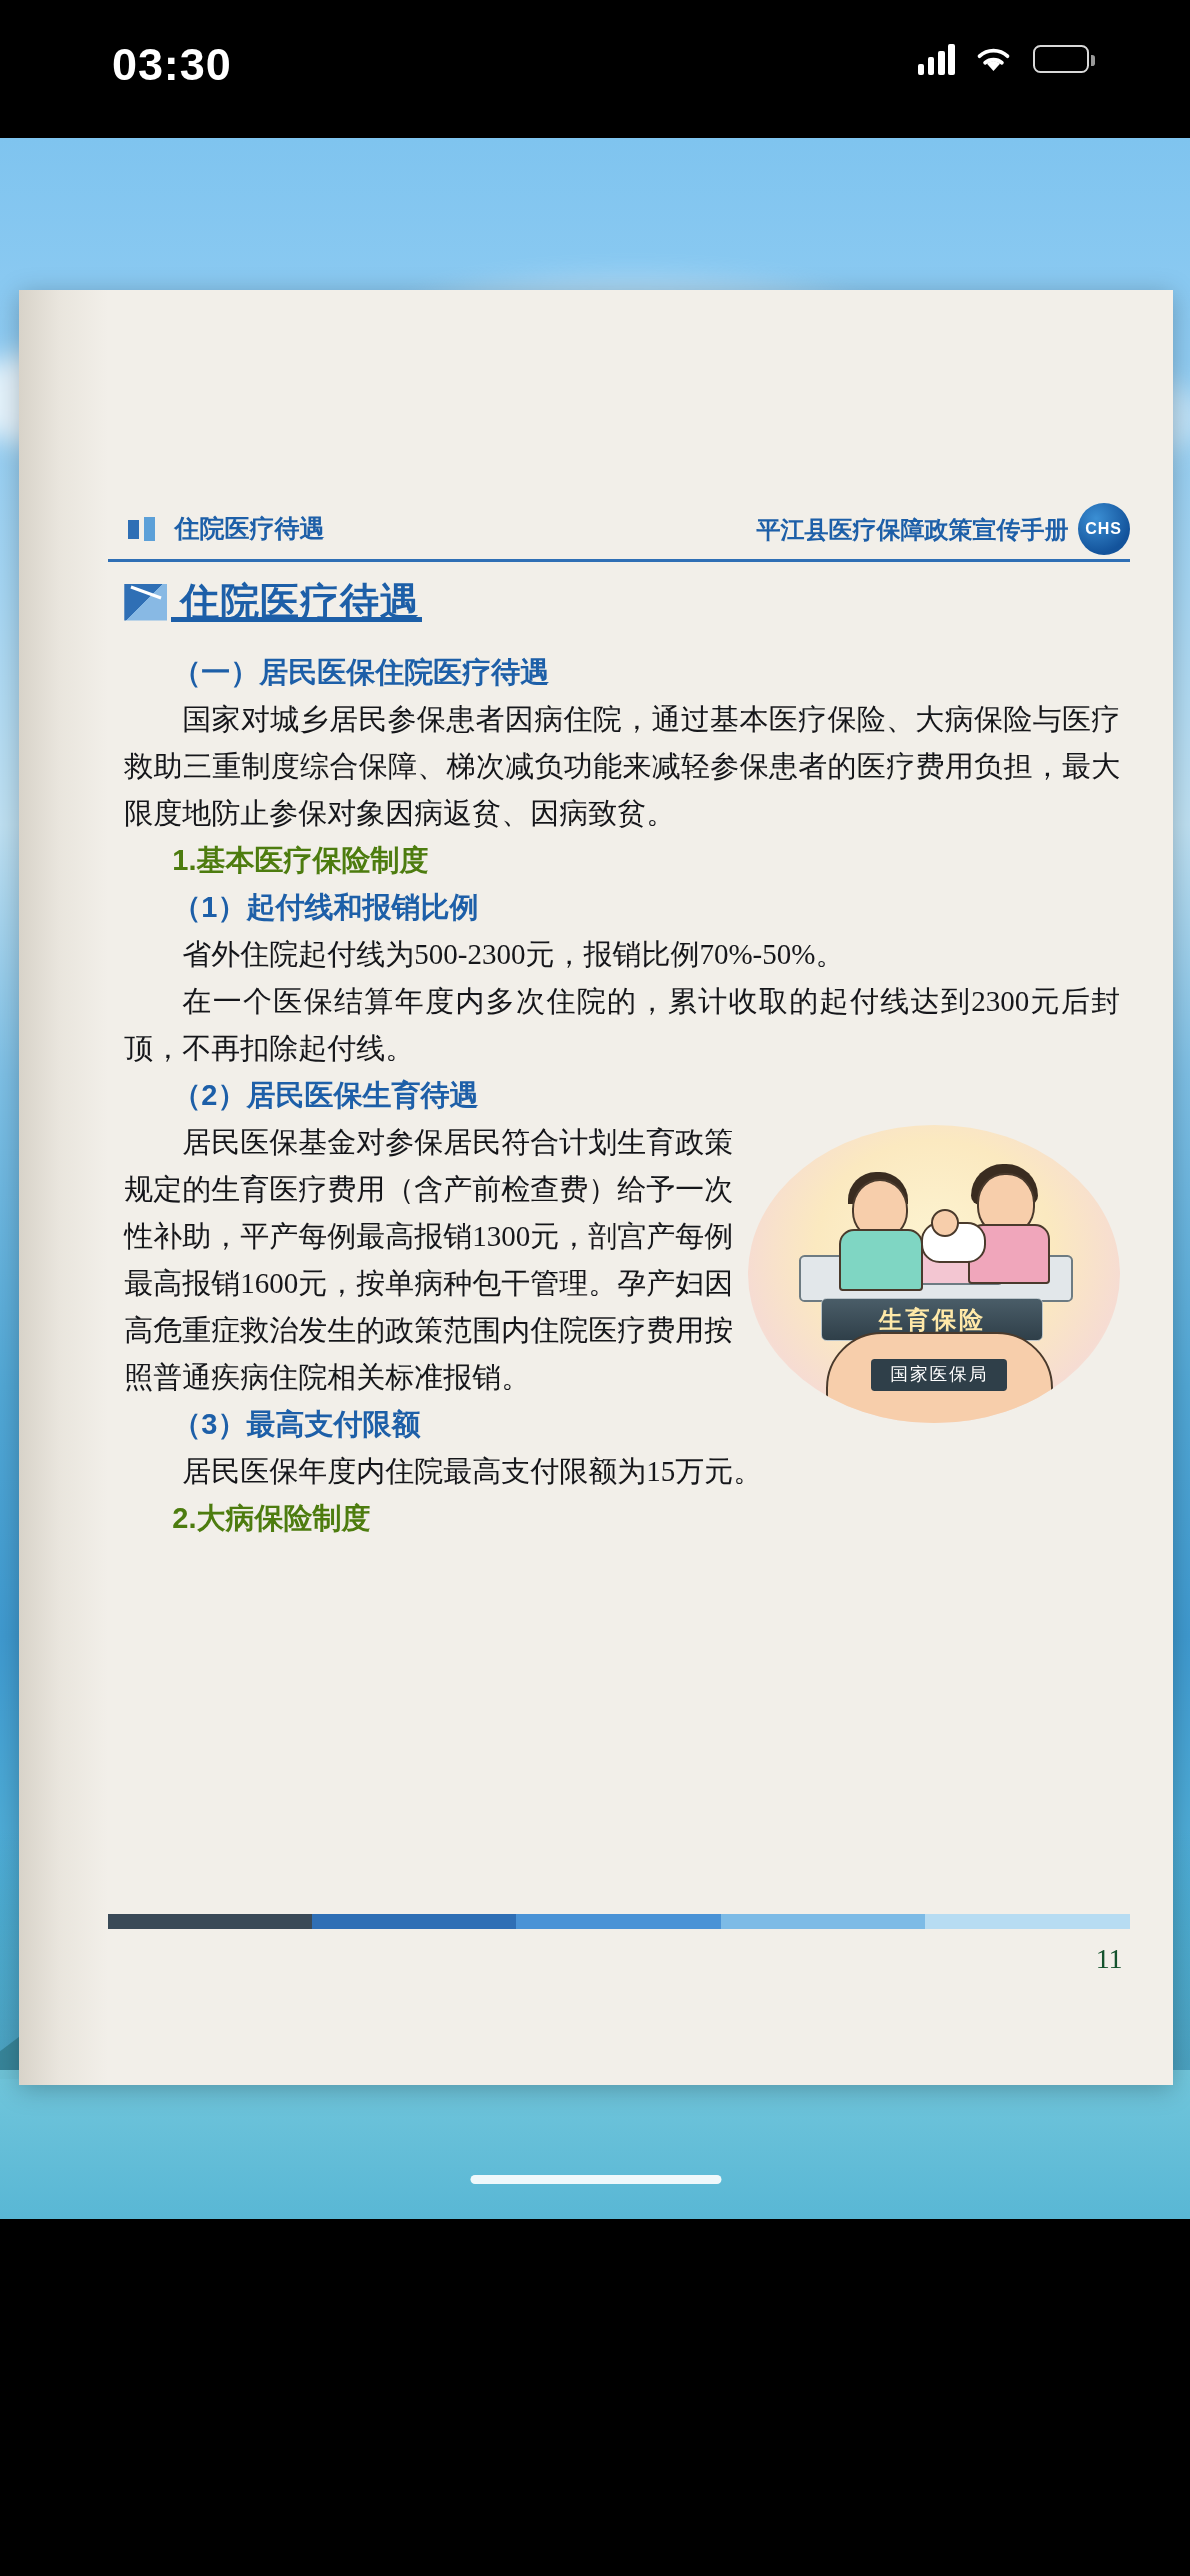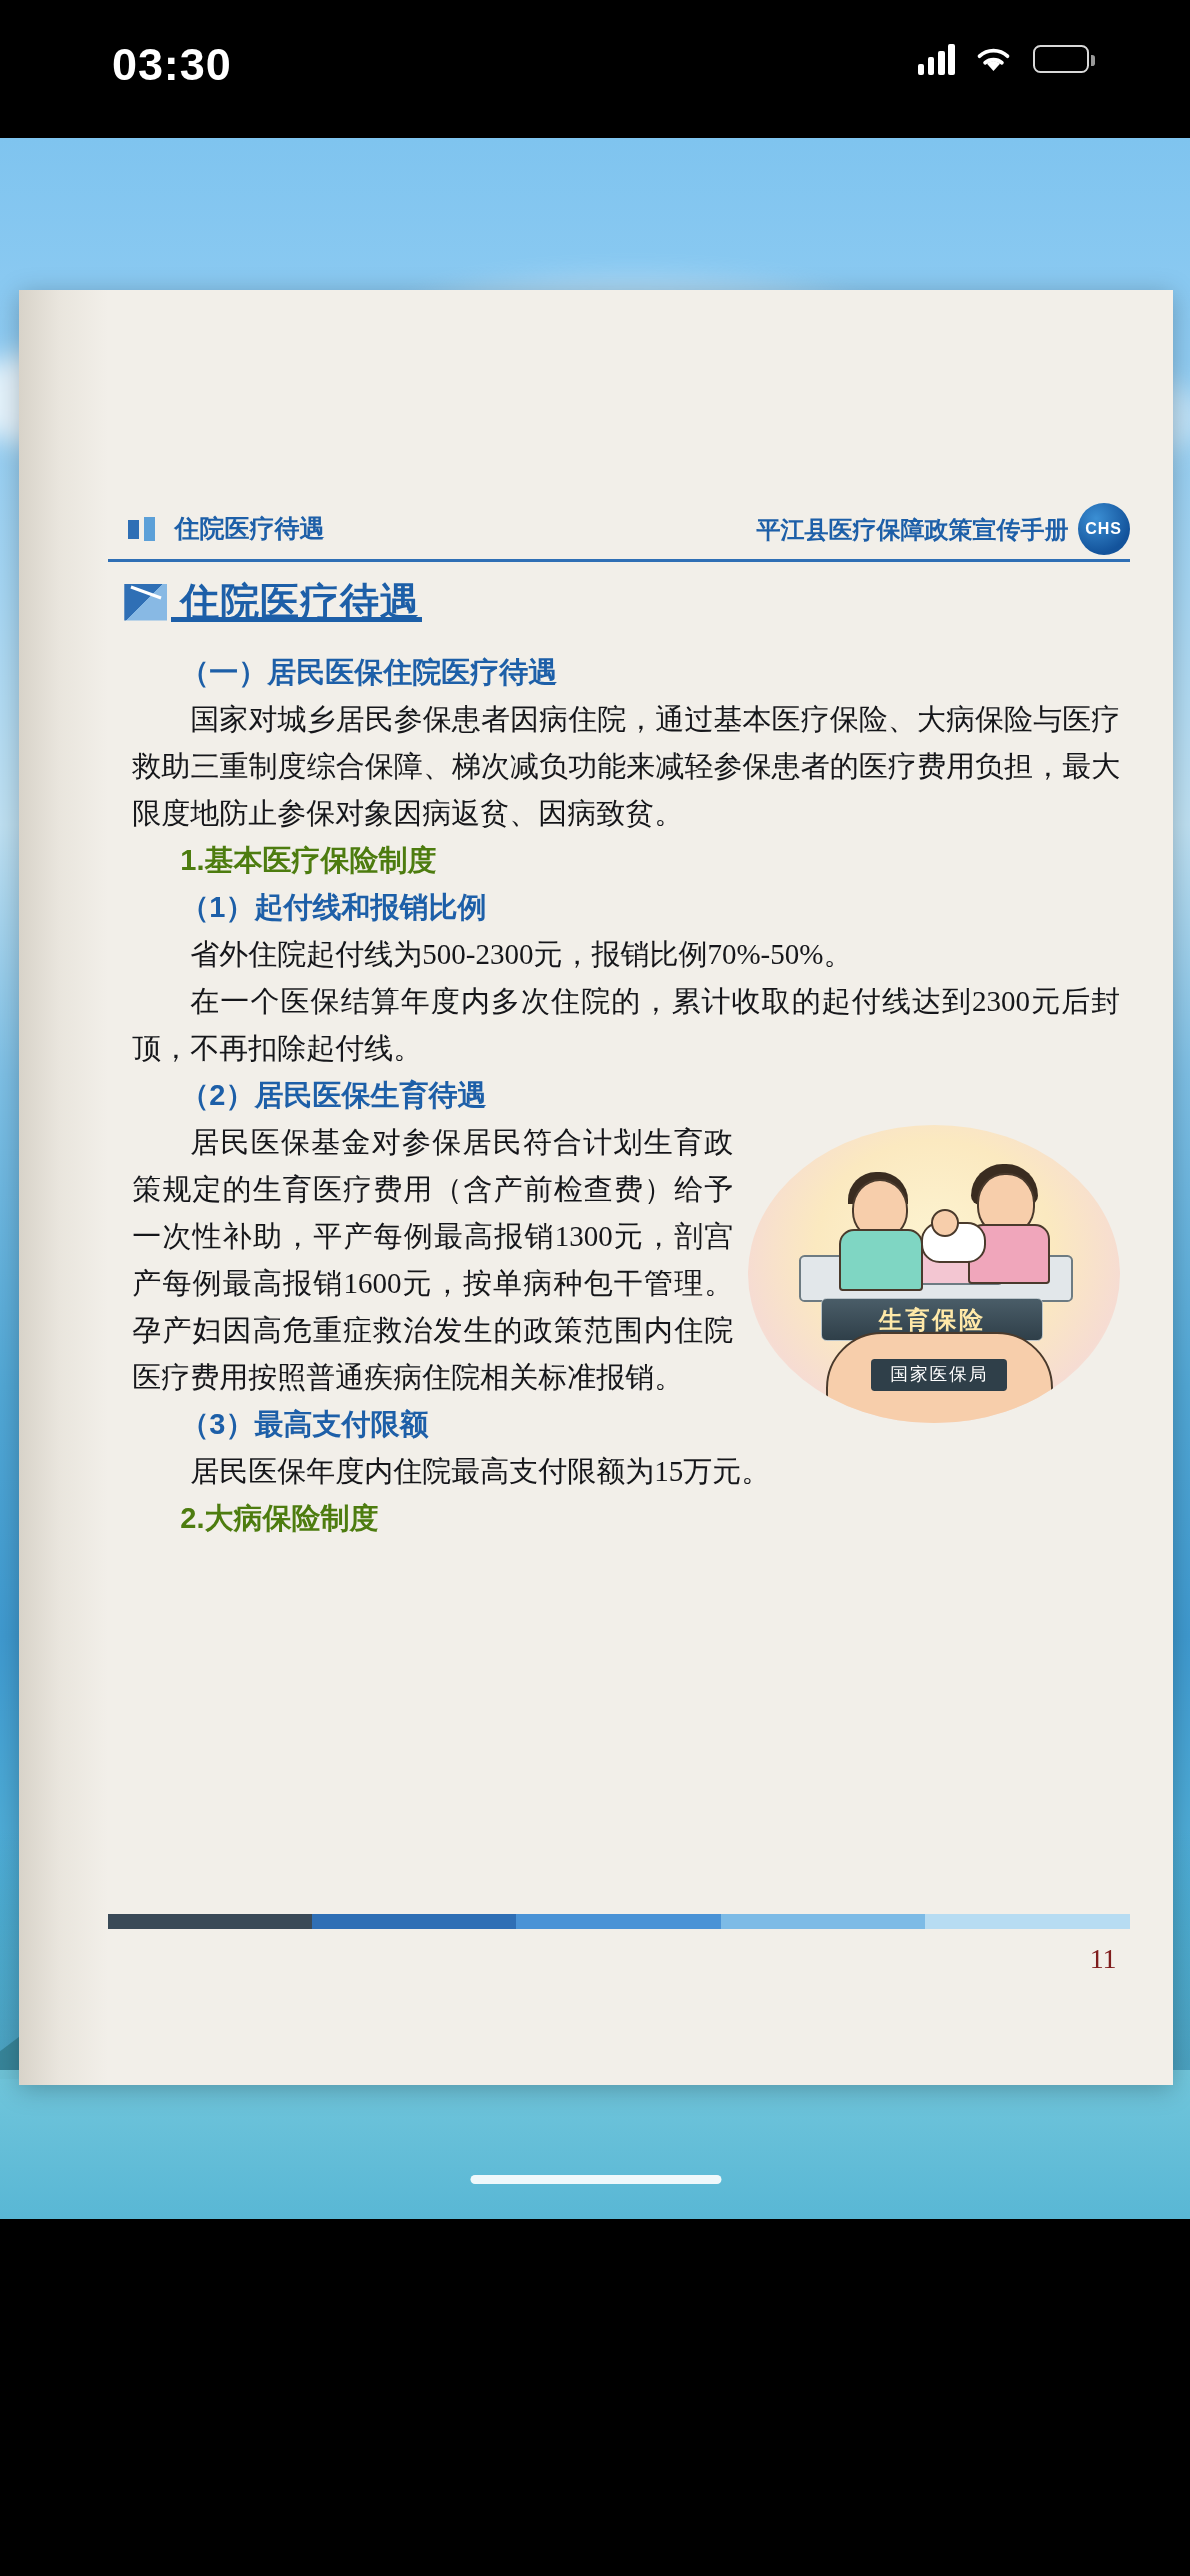--- a/index.html
+++ b/index.html
@@ -330,21 +330,20 @@
   .body-text {
     position: absolute;
     left: 16.7px;
     right: 9.3px;
     top: 359px;
     font-family: "Liberation Serif", "DejaVu Serif", serif;
     font-size: 29px;
     line-height: 47px;
     color: #15161a;
     text-align: justify;
-    margin-left: 8px;
   }
   .h-blue {
     color: #1d5fa8;
     font-weight: 700;
     font-family: "Liberation Sans", "DejaVu Sans", sans-serif;
     font-size: 29px;
     margin-left: 48px;
   }
   .h-bold {
     font-weight: 700;
@@ -503,24 +502,24 @@
   .footer {
     position: absolute;
     left: 0; right: 0;
     bottom: 156px;
     height: 15px;
     display: flex;
   }
   .footer i { display: block; height: 100%; }
   .page-no {
     position: absolute;
-    right: 13px;
+    right: 7px;
     bottom: 110px;
     font-size: 28px;
-    color: #7f1d1d;
+    color: #14532d;
     font-family: "Liberation Serif", "DejaVu Serif", serif;
     text-align: right;
   }
 
   
   .home-bar {
     position: absolute;
     left: 50%;
     transform: translateX(-50%);
     bottom: 35px;

